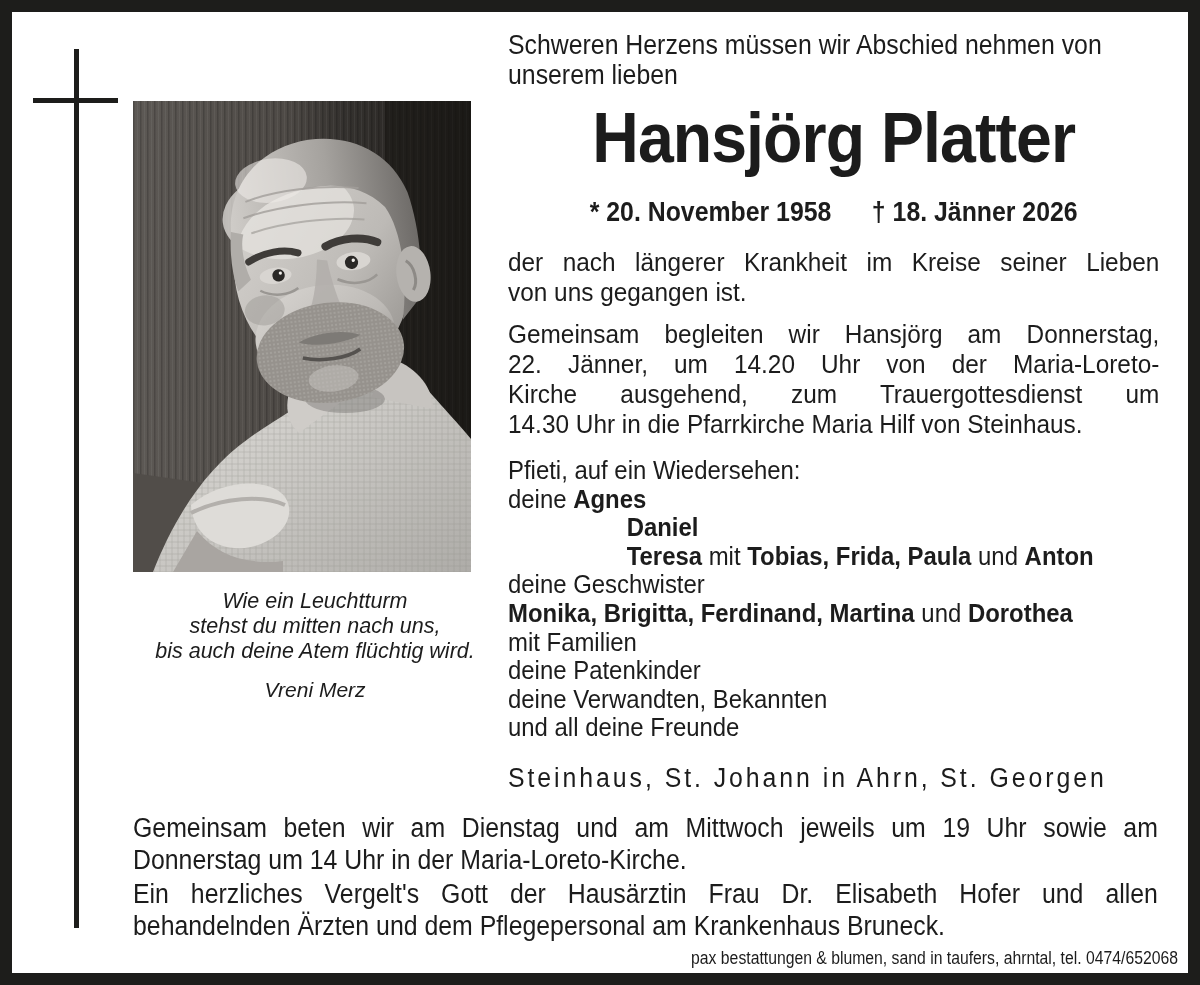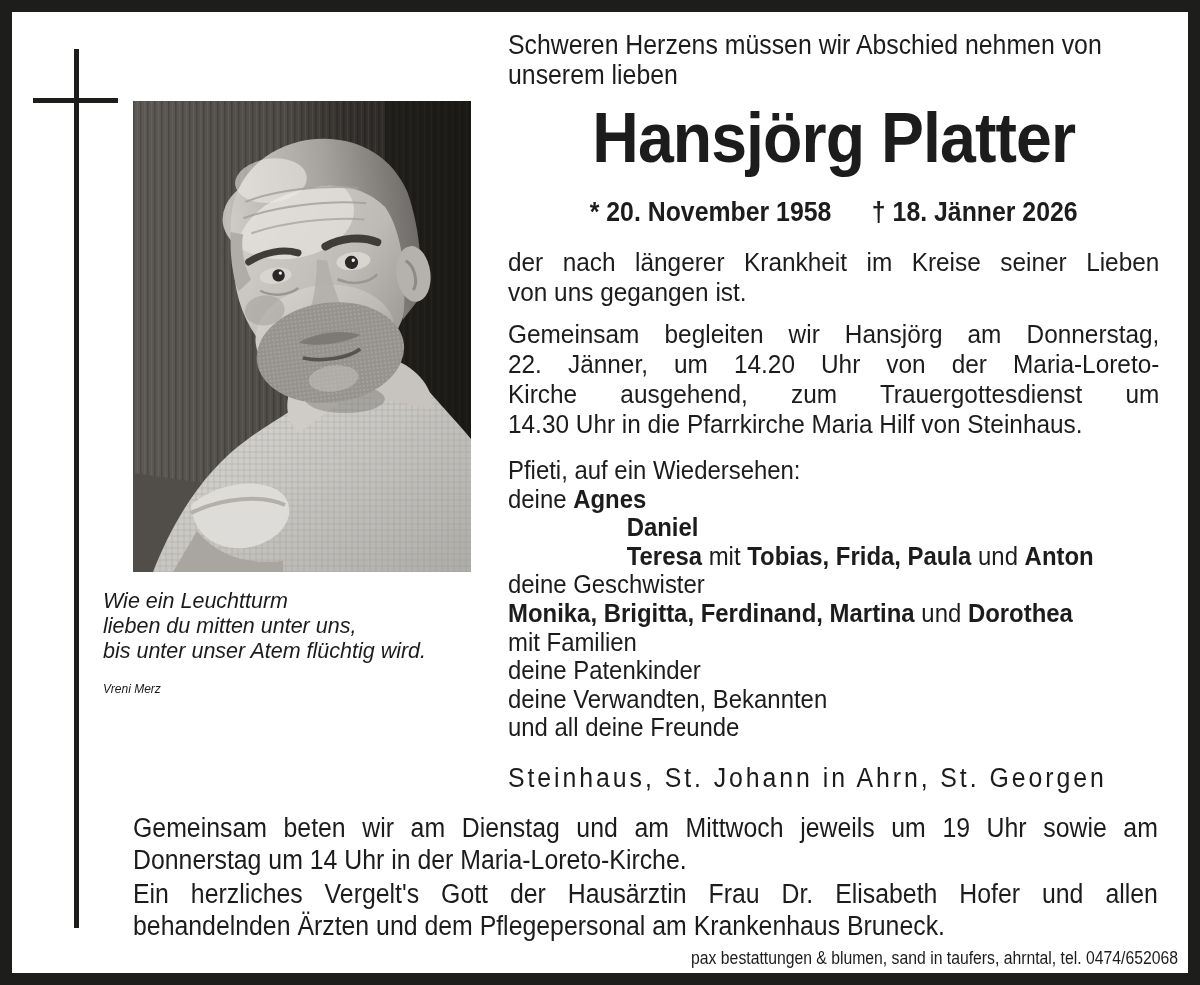--- a/index.html
+++ b/index.html
@@ -8,23 +8,23 @@
   .frame{position:absolute;inset:0;border:12px solid #1d1d1b;pointer-events:none;z-index:60;}
 
   
   .cross-stem{position:absolute;left:74px;top:49px;width:5px;height:879px;background:#1d1d1b;}
   .cross-bar{position:absolute;left:33px;top:98px;width:85px;height:5px;background:#1d1d1b;}
 
   
   .photo{position:absolute;left:133px;top:101px;width:338px;height:471px;display:block;}
 
   
-  .poem{position:absolute;left:103px;top:589px;width:394px;text-align:left;
+  .poem{position:absolute;left:118px;top:589px;width:394px;text-align:center;
         font-style:italic;font-size:21.5px;line-height:25px;}
-  .poem-author{margin-top:13px;font-size:12px;}
+  .poem-author{margin-top:13px;font-size:21px;}
 
   
   .col{position:absolute;left:508px;top:0;width:708px;height:100%;
        transform:scaleX(.92);transform-origin:left top;}
   .intro{position:absolute;top:30px;left:0;width:100%;font-size:27px;line-height:30px;white-space:nowrap;}
   .name{position:absolute;top:102px;left:0;width:100%;text-align:center;
         font-size:70px;font-weight:bold;line-height:1.04;letter-spacing:-1px;white-space:nowrap;}
   .dates{position:absolute;top:197px;left:0;width:100%;display:flex;justify-content:center;
          gap:44px;font-size:27px;font-weight:bold;white-space:nowrap;}
   .para{position:absolute;left:0;width:100%;font-size:26.5px;line-height:30px;}
@@ -155,22 +155,22 @@
         <ellipse cx="188" cy="252" rx="74" ry="50" fill="url(#stubble)"></ellipse>
         <path d="M158,238 C176,230 204,230 220,238 C204,245 172,245 158,238 Z" fill="#7d7a76"></path>
         <path d="M160,254 C178,260 204,260 218,252" stroke="#55524f" stroke-width="3.5" fill="none"></path>
         <ellipse cx="188" cy="278" rx="25" ry="13" fill="#c4c1bd" opacity=".55"></ellipse>
       </g>
     </g>
   </svg>
 
   <div class="poem">
     <div>Wie ein Leuchtturm</div>
-    <div>lieben du mitten unter uns,</div>
-    <div>bis unter unser Atem flüchtig wird.</div>
+    <div>stehst du mitten nach uns,</div>
+    <div>bis auch deine Atem flüchtig wird.</div>
     <div class="poem-author">Vreni Merz</div>
   </div>
 
   <div class="col">
     <div class="intro">
       <div>Schweren Herzens müssen wir Abschied nehmen von</div>
       <div>unserem lieben</div>
     </div>
 
     <div class="name">Hansjörg Platter</div>

